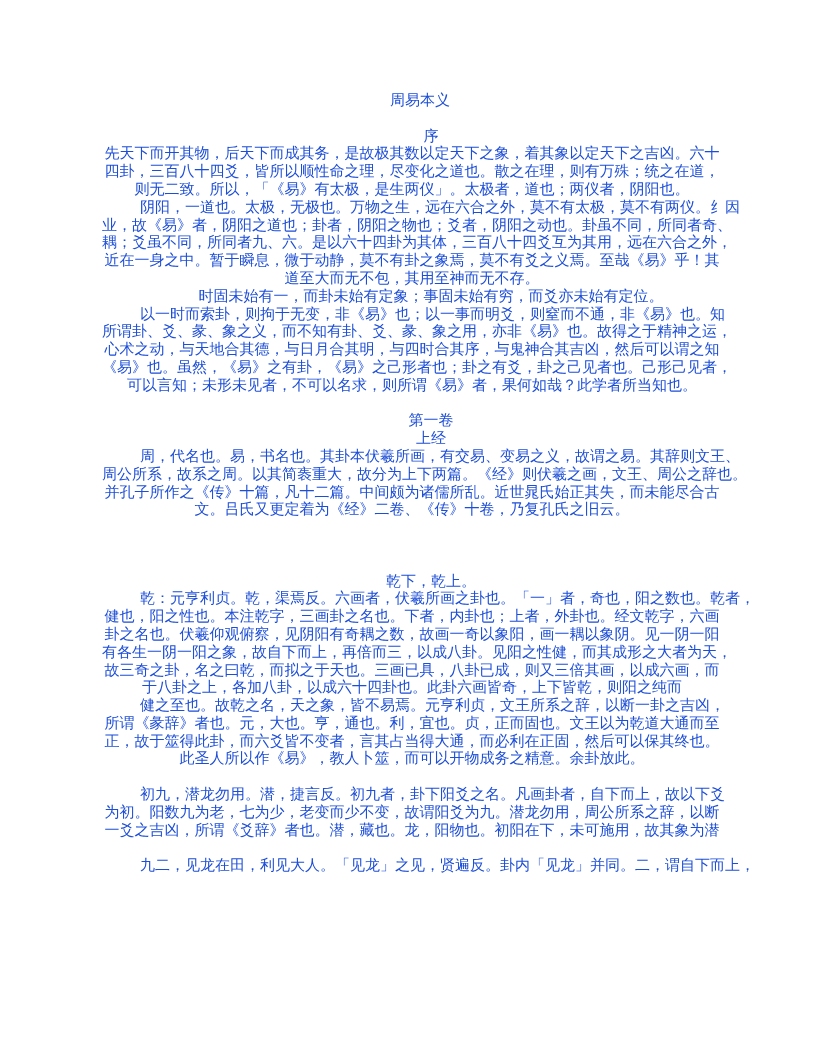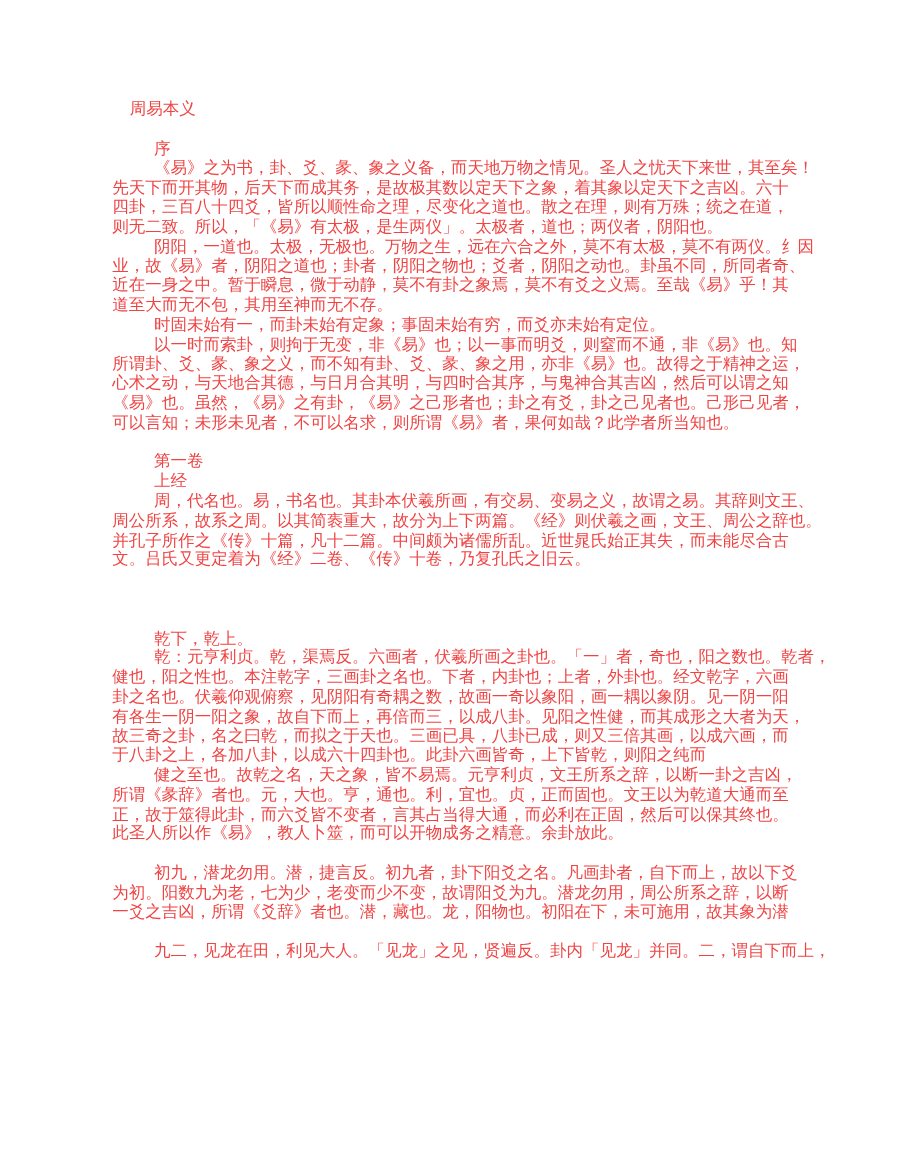--- a/index.html
+++ b/index.html
@@ -17,44 +17,45 @@
   .content {
     position: absolute;
     left: 102px;
     top: 92px;
     width: 620px;
   }
   .line {
     height: 17.8px;
     line-height: 17.8px;
     font-size: 15px;
-    color: #ef4444;
+    color: #1d4ed8;
     font-family: Liberation Serif, serif;
     white-space: nowrap;
     letter-spacing: 0;
+    text-align: center;
   }
   .line.title  { padding-left: 16px; }
   .line.indent { padding-left: 38px; }
   .line.flush  { padding-left: 0; }
   .line.blank  { }
 </style>
 </head>
 <body>
 
 <div class="page">
   <div class="content" id="doc-content" style="color: rgb(26, 26, 26);">
       <div class="line title">周易本义</div>
       <div class="line blank">&nbsp;</div>
       <div class="line indent">序</div>
-      <div class="line indent">《易》之为书，卦、爻、彖、象之义备，而天地万物之情见。圣人之忧天下来世，其至矣！</div>
       <div class="line flush">先天下而开其物，后天下而成其务，是故极其数以定天下之象，着其象以定天下之吉凶。六十</div>
       <div class="line flush">四卦，三百八十四爻，皆所以顺性命之理，尽变化之道也。散之在理，则有万殊；统之在道，</div>
       <div class="line flush">则无二致。所以，「《易》有太极，是生两仪」。太极者，道也；两仪者，阴阳也。</div>
       <div class="line indent">阴阳，一道也。太极，无极也。万物之生，远在六合之外，莫不有太极，莫不有两仪。纟因</div>
       <div class="line flush">业，故《易》者，阴阳之道也；卦者，阴阳之物也；爻者，阴阳之动也。卦虽不同，所同者奇、</div>
+      <div class="line flush">耦；爻虽不同，所同者九、六。是以六十四卦为其体，三百八十四爻互为其用，远在六合之外，</div>
       <div class="line flush">近在一身之中。暂于瞬息，微于动静，莫不有卦之象焉，莫不有爻之义焉。至哉《易》乎！其</div>
       <div class="line flush">道至大而无不包，其用至神而无不存。</div>
       <div class="line indent">时固未始有一，而卦未始有定象；事固未始有穷，而爻亦未始有定位。</div>
       <div class="line indent">以一时而索卦，则拘于无变，非《易》也；以一事而明爻，则窒而不通，非《易》也。知</div>
       <div class="line flush">所谓卦、爻、彖、象之义，而不知有卦、爻、彖、象之用，亦非《易》也。故得之于精神之运，</div>
       <div class="line flush">心术之动，与天地合其德，与日月合其明，与四时合其序，与鬼神合其吉凶，然后可以谓之知</div>
       <div class="line flush">《易》也。虽然，《易》之有卦，《易》之己形者也；卦之有爻，卦之己见者也。己形己见者，</div>
       <div class="line flush">可以言知；未形未见者，不可以名求，则所谓《易》者，果何如哉？此学者所当知也。</div>
       <div class="line blank">&nbsp;</div>
       <div class="line indent">第一卷</div>

